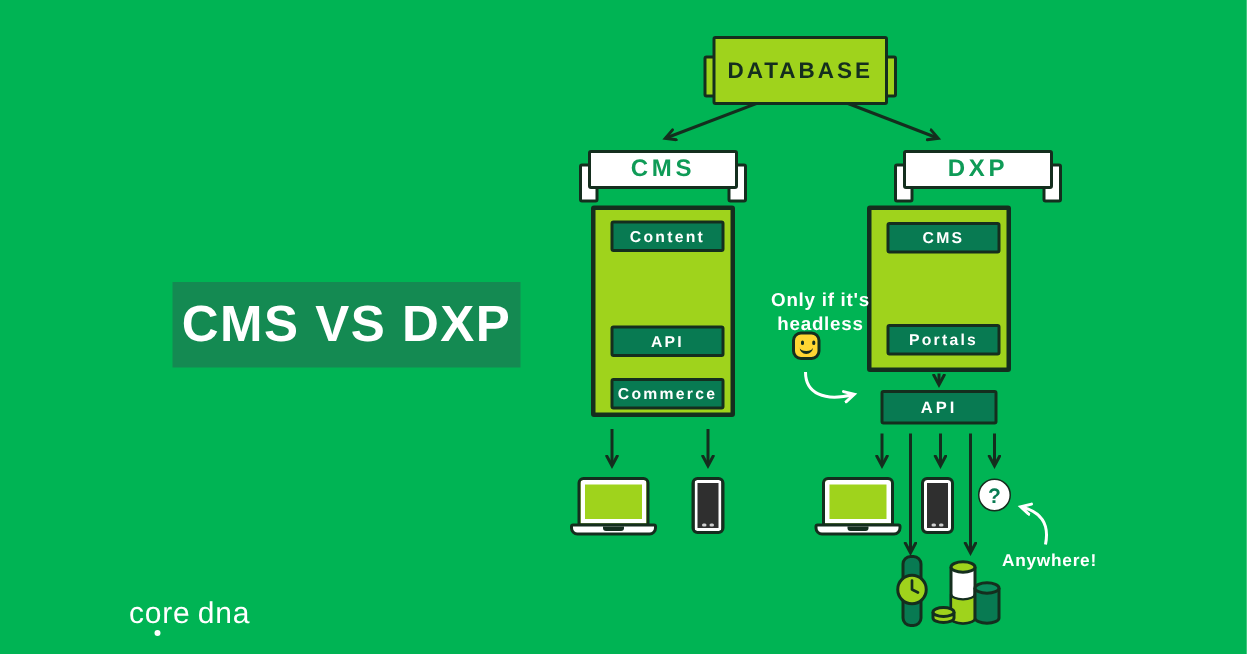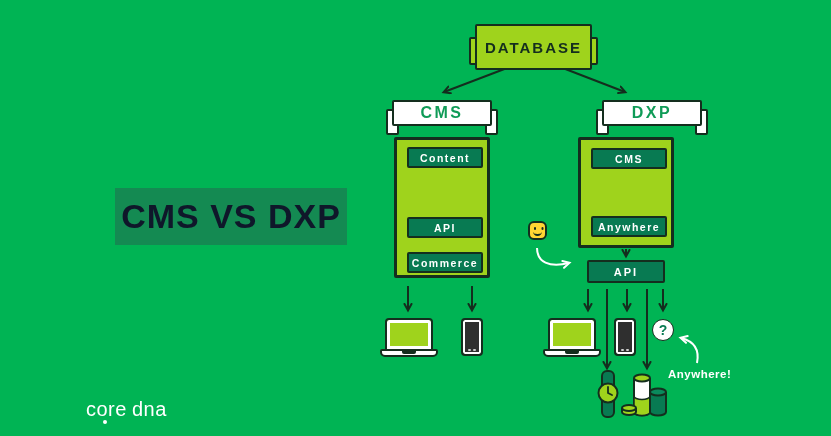--- a/index.html
+++ b/index.html
@@ -9,21 +9,21 @@
     font-family:"Liberation Sans",sans-serif;
   }
   .abs{position:absolute;}
   svg.overlay{position:absolute;left:0;top:0;z-index:1;pointer-events:none;}
 
   
   .title-box{
     left:115px;top:188px;width:232px;height:57px;background:#148a52;z-index:2;
     display:flex;align-items:center;justify-content:center;
   }
-  .title-box span{color:#0f172a;font-weight:bold;font-size:34px;letter-spacing:1px;}
+  .title-box span{color:#ffffff;font-weight:bold;font-size:34px;letter-spacing:1px;}
 
   
   .plaque{z-index:2;}
   .plaque .tab{
     position:absolute;width:9px;border:2.5px solid #142e1e;border-radius:2px;z-index:0;
   }
   .plaque .face{
     position:relative;z-index:1;width:100%;height:100%;
     border:2.5px solid #142e1e;border-radius:2px;box-sizing:border-box;
     display:flex;align-items:center;justify-content:center;
@@ -179,25 +179,26 @@
   </div>
 
   <div class="abs lime-box cms-container">
     <div class="node" style="top:7px;">Content</div>
     <div class="node" style="top:77px;">API</div>
     <div class="node" style="top:112px;">Commerce</div>
   </div>
 
   <div class="abs lime-box dxp-container">
     <div class="node" style="top:8px;">CMS</div>
-    <div class="node" style="top:76px;">Anywhere</div>
+    <div class="node" style="top:76px;">Portals</div>
   </div>
 
   <div class="abs api-box">API</div>
 
+  <div class="abs headless-note">Only if it's headless</div>
   <div class="abs smiley"></div>
   <div class="abs anywhere-note">Anywhere!</div>
 
   <div class="abs laptop" style="left:380px;top:318px;">
     <div class="scr"></div>
     <div class="base"></div>
   </div>
   <div class="phone" style="left:461px;top:318px;"></div>
 
   <div class="abs laptop" style="left:543px;top:318px;">

